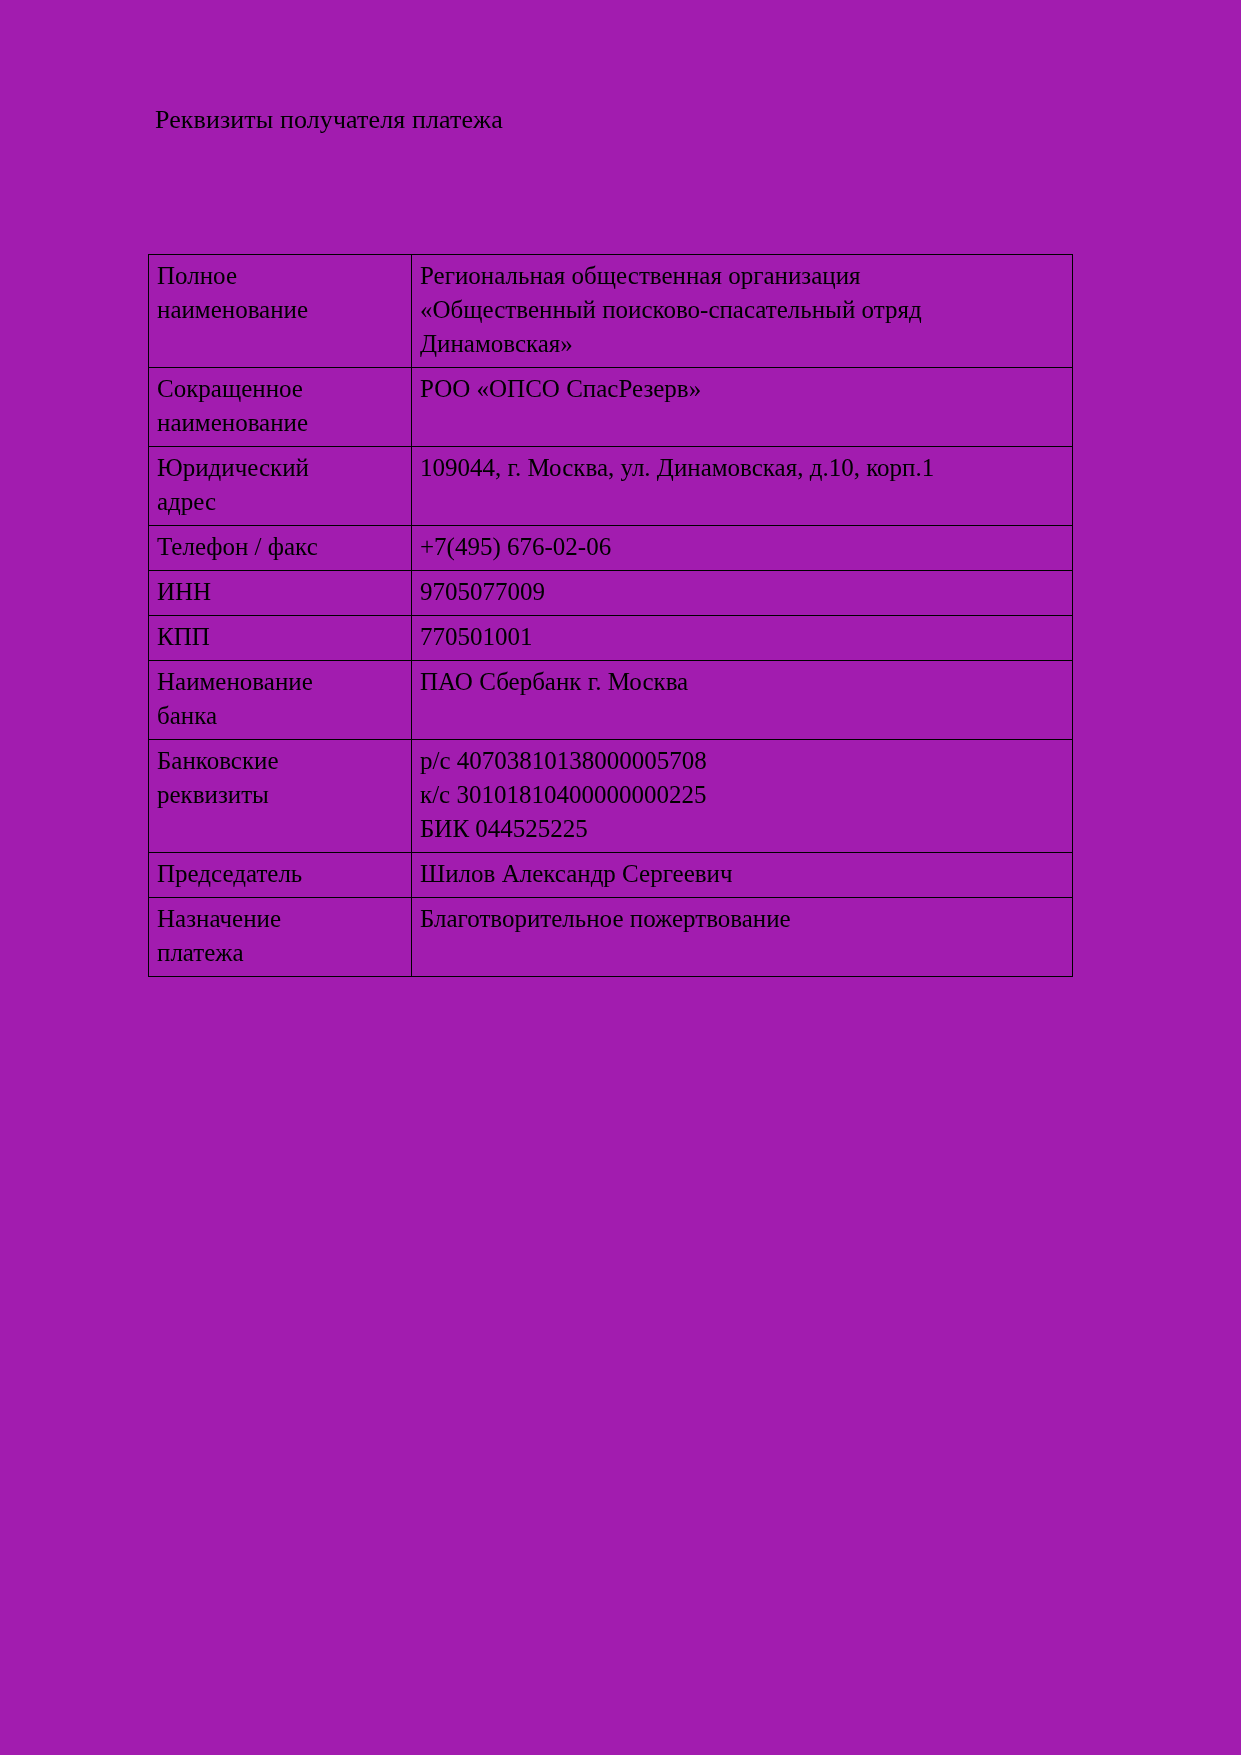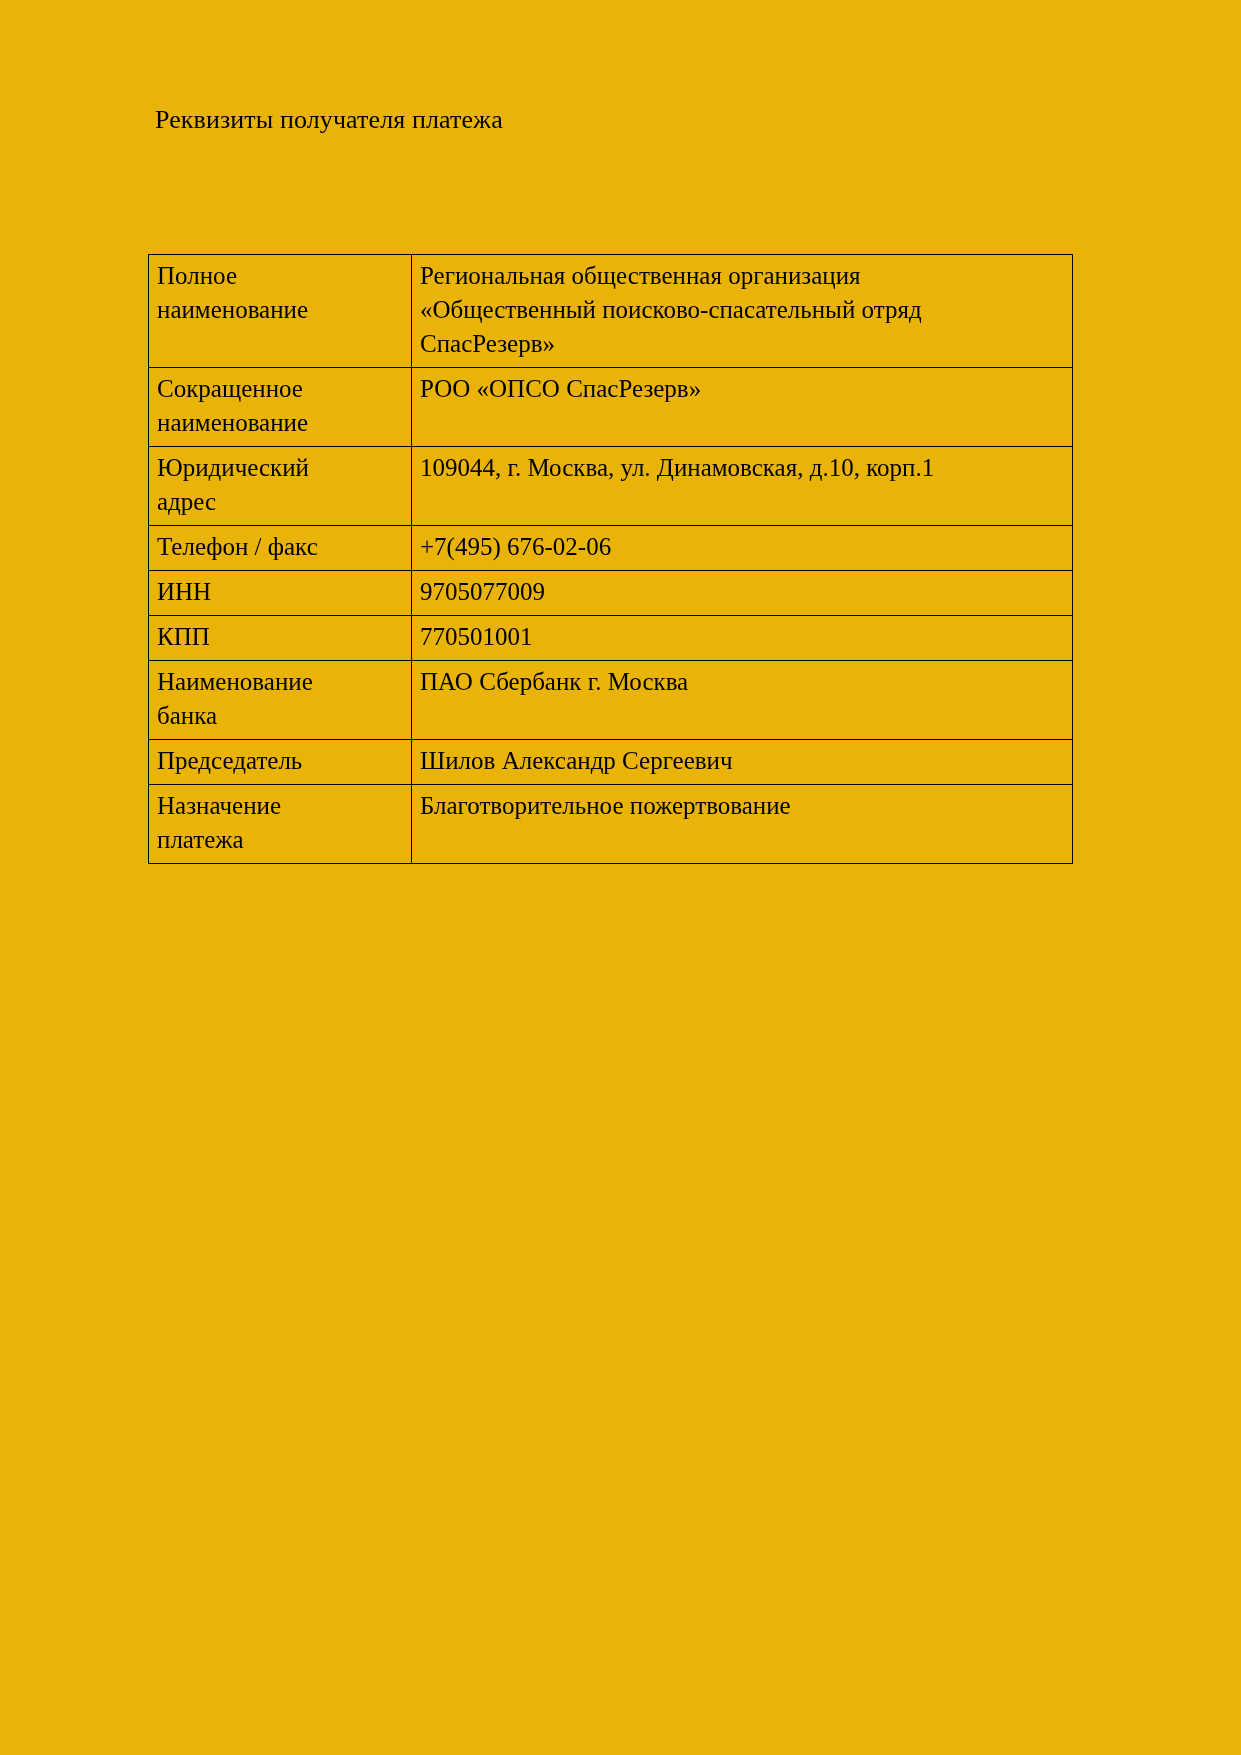--- a/index.html
+++ b/index.html
@@ -15,21 +15,21 @@
     color: #000000;
     position: relative;
     overflow: hidden;
   }
   .page {
     width: 1241px;
     height: 1755px;
     box-sizing: border-box;
     padding: 0;
     position: relative;
-    background: #eab308;
+    background: #a21caf;
   }
   .doc-title {
     position: absolute;
     left: 155px;
     top: 104px;
     font-size: 26px;
     line-height: 32px;
     letter-spacing: 0.1px;
     white-space: nowrap;
   }
@@ -73,21 +73,21 @@
     <tbody>
 
       <tr class="tall-3">
         <td class="col-label">
           <span class="cell-line">Полное</span>
           <span class="cell-line">наименование</span>
         </td>
         <td class="col-value">
           <span class="cell-line">Региональная общественная организация</span>
           <span class="cell-line">«Общественный поисково-спасательный отряд</span>
-          <span class="cell-line">СпасРезерв»</span>
+          <span class="cell-line">Динамовская»</span>
         </td>
       </tr>
 
       <tr class="tall-2">
         <td class="col-label">
           <span class="cell-line">Сокращенное</span>
           <span class="cell-line">наименование</span>
         </td>
         <td class="col-value">
           <span class="cell-line">РОО «ОПСО СпасРезерв»</span>
@@ -135,20 +135,31 @@
       <tr class="tall-2">
         <td class="col-label">
           <span class="cell-line">Наименование</span>
           <span class="cell-line">банка</span>
         </td>
         <td class="col-value">
           <span class="cell-line">ПАО Сбербанк г. Москва</span>
         </td>
       </tr>
 
+      <tr class="tall-3">
+        <td class="col-label">
+          <span class="cell-line">Банковские</span>
+          <span class="cell-line">реквизиты</span>
+        </td>
+        <td class="col-value">
+          <span class="cell-line">р/с 40703810138000005708</span>
+          <span class="cell-line">к/с 30101810400000000225</span>
+          <span class="cell-line">БИК 044525225</span>
+        </td>
+      </tr>
 
       <tr>
         <td class="col-label">
           <span class="cell-line">Председатель</span>
         </td>
         <td class="col-value">
           <span class="cell-line">Шилов Александр Сергеевич</span>
         </td>
       </tr>
 

